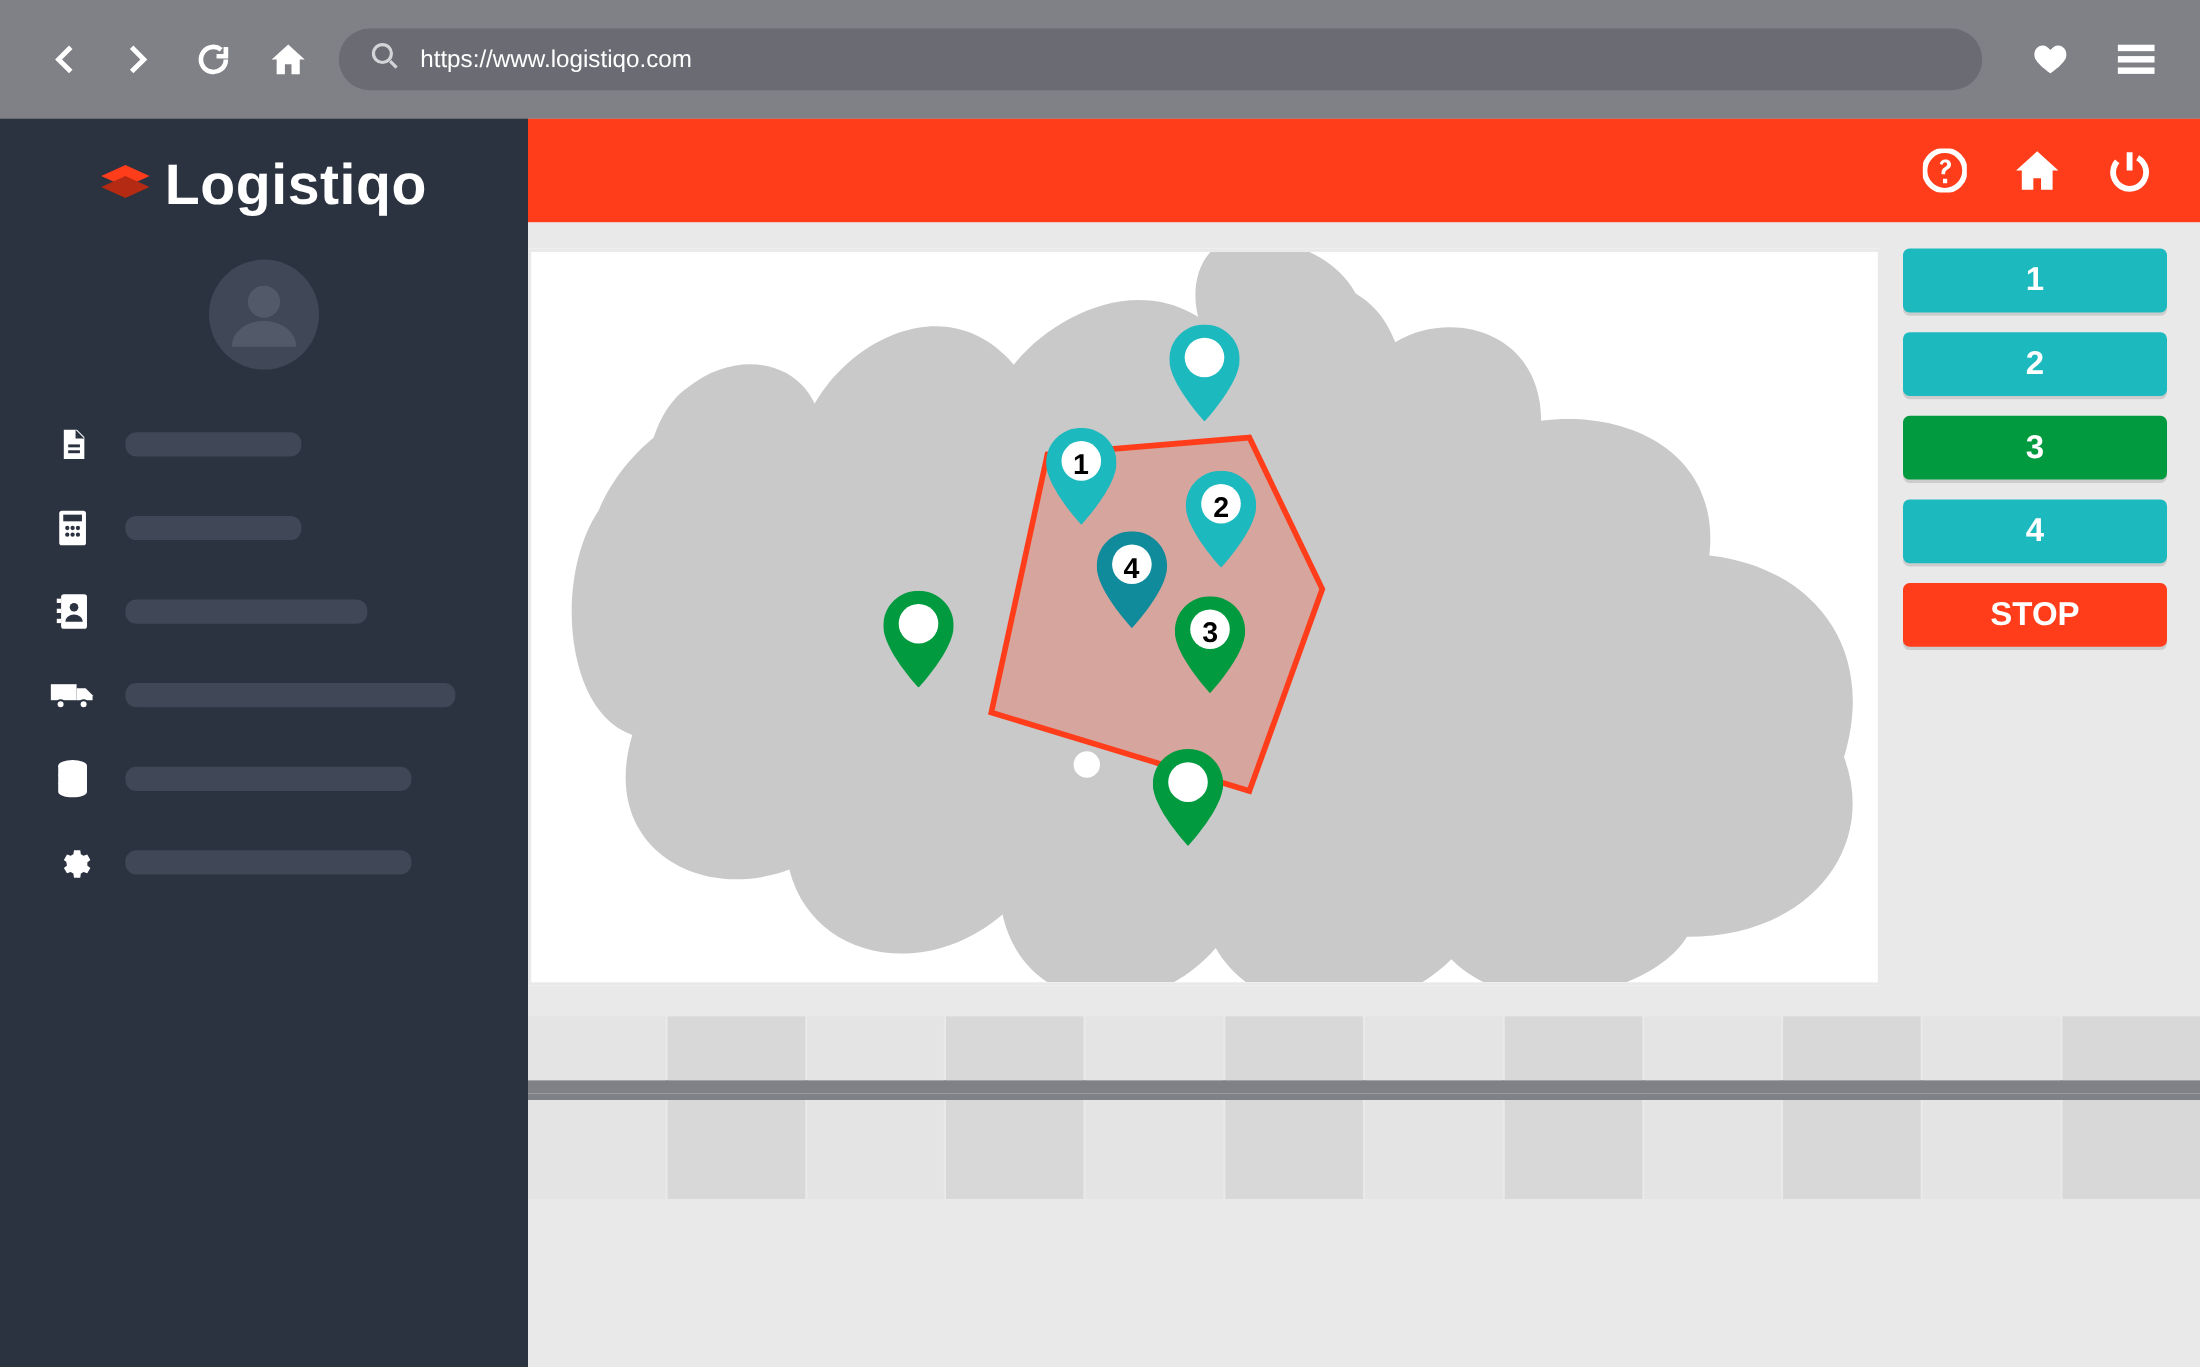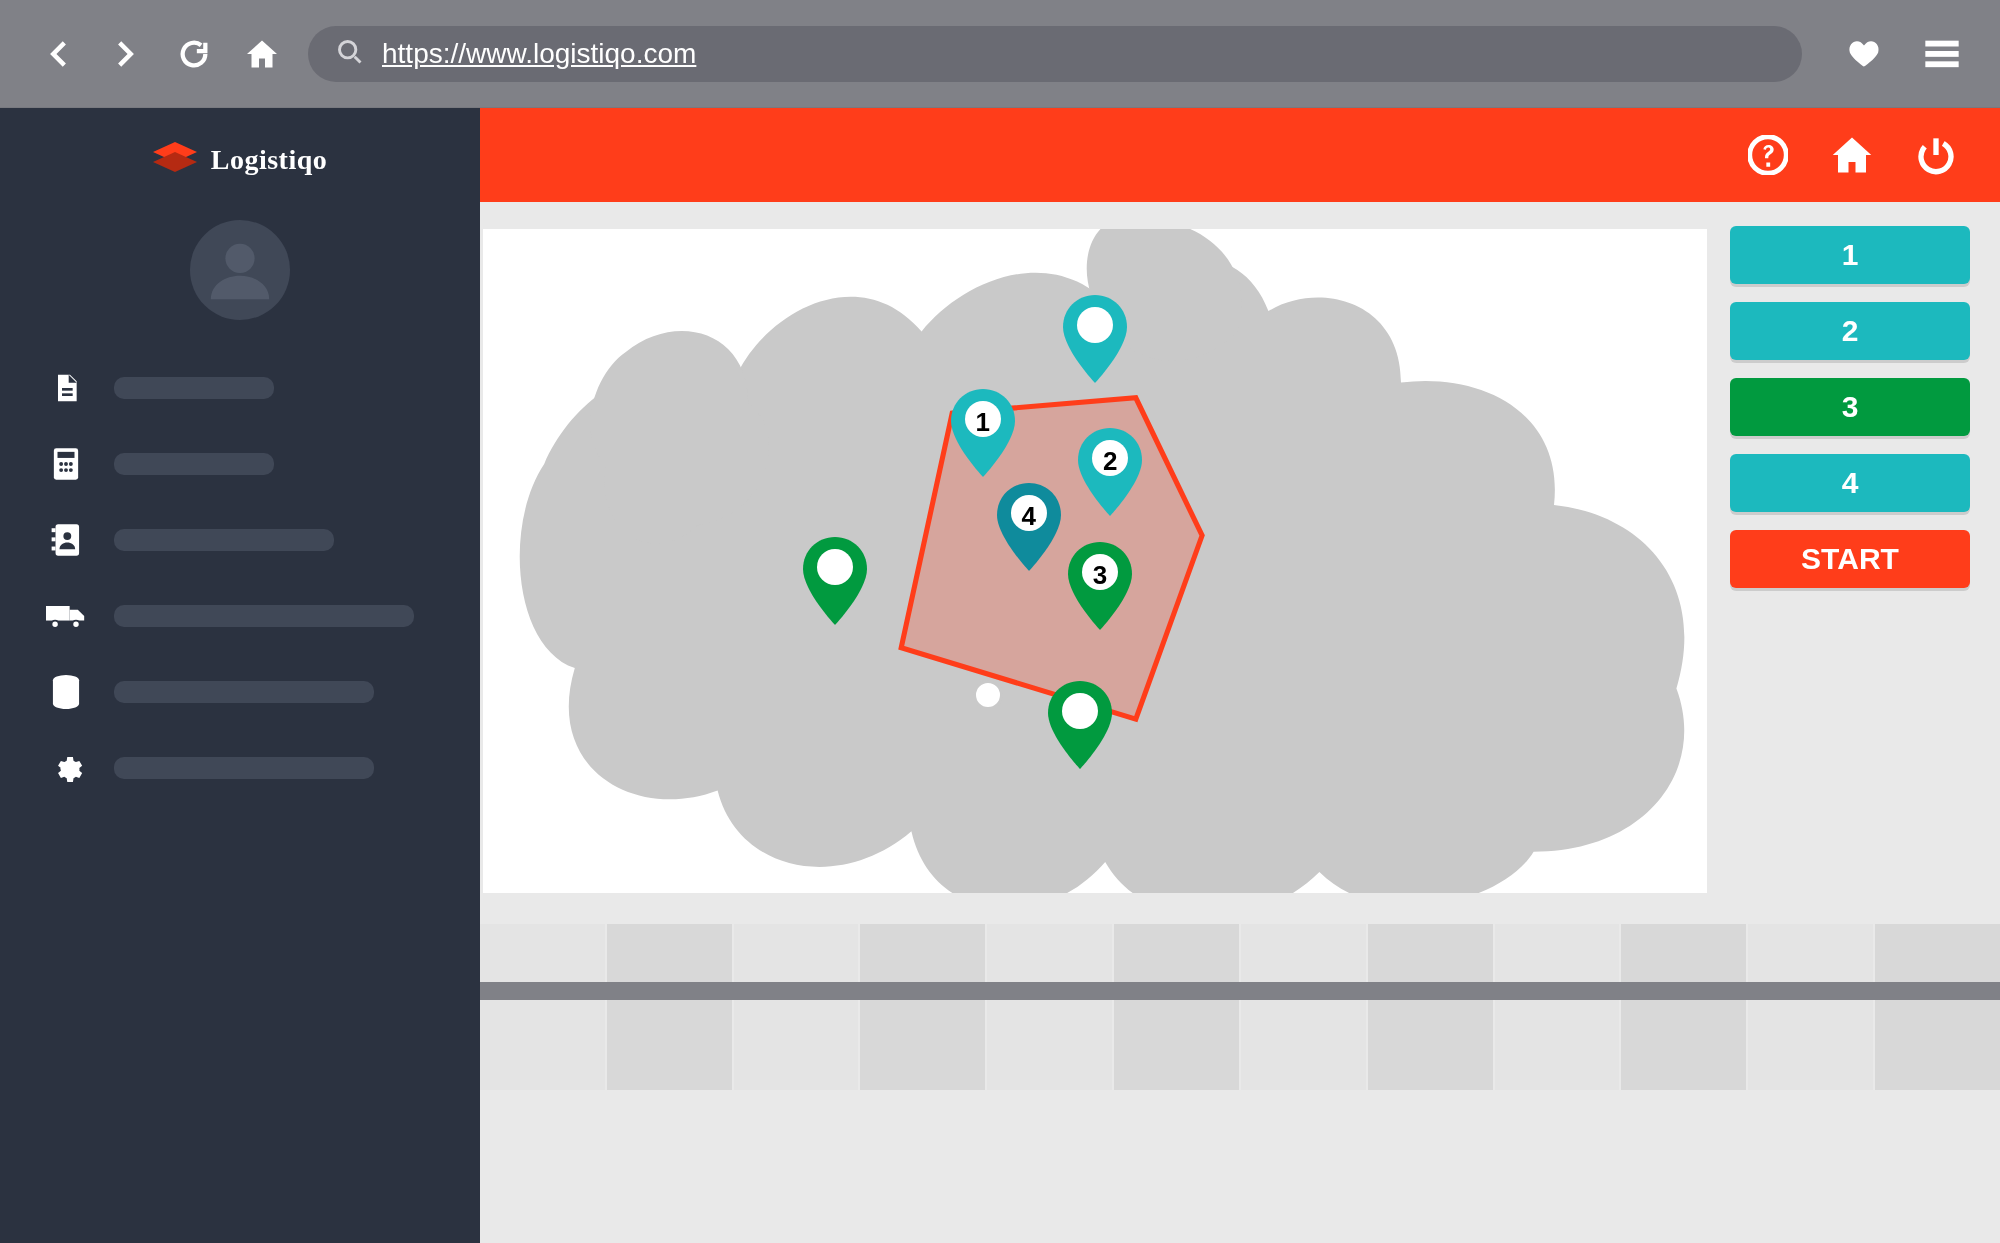--- a/index.html
+++ b/index.html
@@ -29,21 +29,21 @@
     background: #6a6b73;
     border-radius: 28px;
     display: flex;
     align-items: center;
     padding: 0 28px;
     color: #ffffff;
     gap: 18px;
   }
   .url-bar input {
     flex: 1; background: transparent; border: 0; outline: 0;
-    color: #fff; font-size: 28px; text-decoration: underline;
+    color: #fff; font-size: 22px;
   }
   .right-chrome { display: flex; align-items: center; gap: 34px; margin-left: 16px; }
 
   
   .app-shell {
     display: flex;
     height: calc(100% - 108px);
   }
 
   
@@ -56,21 +56,21 @@
     align-items: stretch;
     padding-top: 30px;
   }
   .brand {
     display: flex; align-items: center; justify-content: center;
     gap: 14px; margin-bottom: 24px;
   }
   .brand-mark {
     width: 44px; height: 44px; position: relative;
   }
-  .brand-text { font-size: 28px; font-weight: 700; letter-spacing: .5px; font-family: Liberation Serif, serif; }
+  .brand-text { font-size: 52px; font-weight: 700; letter-spacing: .5px; }
   .avatar {
     width: 100px; height: 100px; border-radius: 50%;
     background: #404857; margin: 14px auto 24px auto;
     display: flex; align-items: center; justify-content: center;
   }
   .avatar svg { opacity: .7; }
   .menu { display: flex; flex-direction: column; gap: 36px; padding: 24px 46px; }
   .menu-item { display: flex; align-items: center; gap: 28px; cursor: pointer; }
   .menu-item .icon { width: 40px; height: 40px; display:flex; align-items:center; justify-content:center; color:#fff; }
   .menu-item .ph { background: #404857; border-radius: 10px; height: 22px; }
@@ -385,21 +385,21 @@
             </div>
           </div>
         <div class="dot" id="map-dot" style="left: 504.9px; top: 465.791px;"></div>
       </div>
 
       <div class="steps" id="steps-panel">
           <div class="step teal">1</div>
           <div class="step teal">2</div>
           <div class="step green">3</div>
           <div class="step teal">4</div>
-          <div class="step red">START</div>
+          <div class="step red">STOP</div>
         </div>
     </div>
 
     <div class="ph-table">
       <div class="ph-row">
         <div class="ph-cell alt"></div>
           <div class="ph-cell"></div>
           <div class="ph-cell alt"></div>
           <div class="ph-cell"></div>
         <div class="ph-cell alt"></div>

